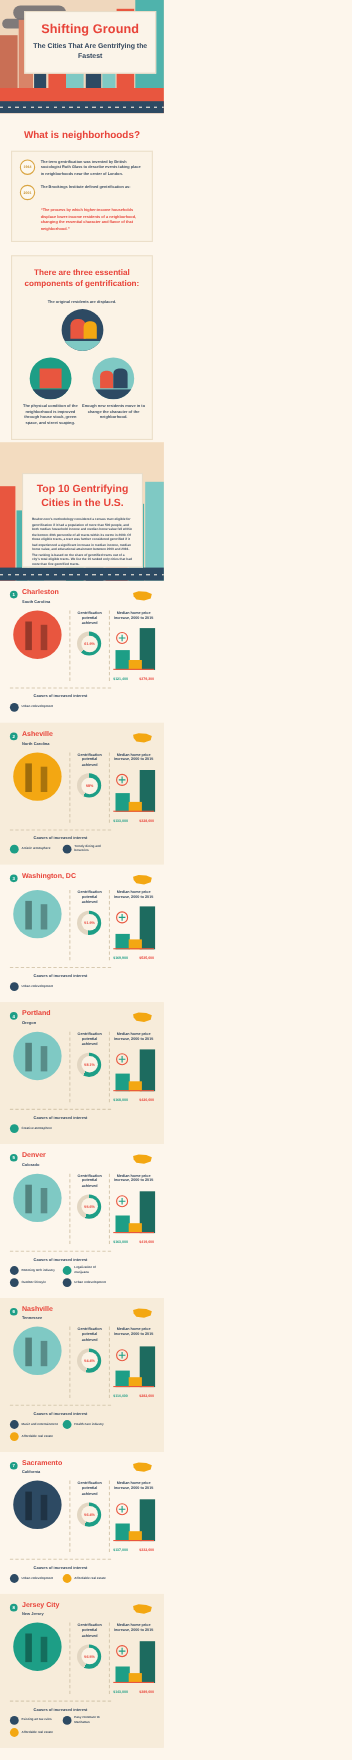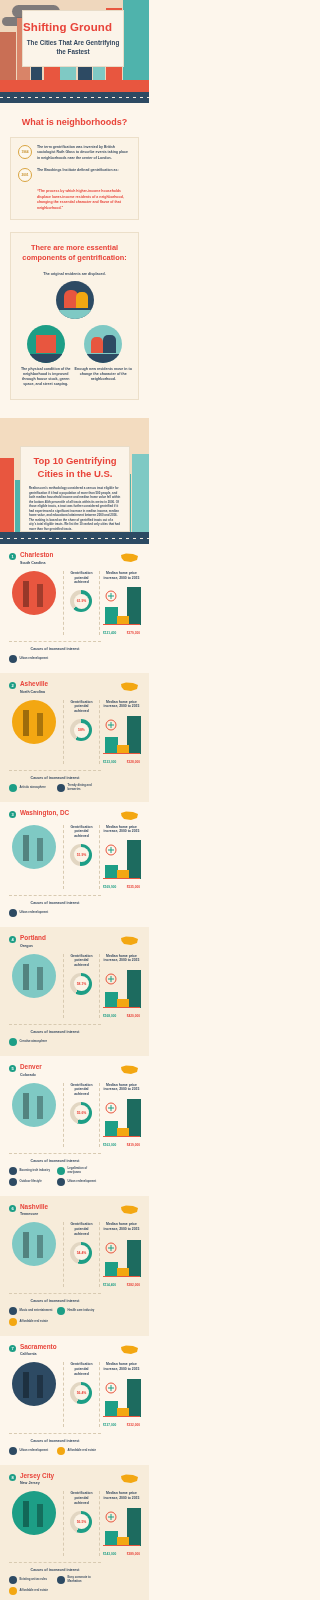--- a/index.html
+++ b/index.html
@@ -11,23 +11,23 @@
   .page { width:149px; position:relative; }
 
   
   .hero { position:relative; height:103px; background:#f0d9bf; overflow:hidden; }
   .sky { position:absolute; inset:0; background:#efd7bd; }
   .cloud { position:absolute; background:#6b6a6f; border-radius:10px; opacity:.85; }
   .c1 { width:48px; height:13px; left:12px; top:5px; }
   .c2 { width:30px; height:9px;  left:2px;  top:17px; }
   .bldg { position:absolute; bottom:23px; }
   .hero-card {
-    position:absolute; left:22px; top:10px; width:102px; height:57px;
+    position:absolute; left:22px; top:10px; width:120px; height:57px;
     background:#fbf4e9; border:1px solid #e8dcc8; z-index:5;
-    display:flex; flex-direction:column; align-items:flex-start; justify-content:center;
+    display:flex; flex-direction:column; align-items:center; justify-content:center;
   }
   .hero-title { color:#e8443a; font-size:11.5px; font-weight:bold; letter-spacing:.1px; }
   .hero-sub { color:#33475e; font-size:6.3px; font-weight:bold; text-align:center; line-height:1.45; margin-top:5px; }
   .ground { position:absolute; left:0; right:0; bottom:0; height:23px; background:#e8563f; }
   .road { position:absolute; left:0; right:0; bottom:0; height:11px; background:#2d4a63; }
   .dash { position:absolute; bottom:5px; left:0; right:0; height:1px;
           background:repeating-linear-gradient(90deg,#f5ece0 0 3px,transparent 3px 7px); }
 
   
   .q-head { color:#e8443a; font-size:9px; font-weight:bold; text-align:center; padding:14px 6px 10px; }
@@ -130,21 +130,21 @@
       <div class="btxt">The term gentrification was invented by British sociologist Ruth Glass to describe events taking place in neighborhoods near the center of London.</div>
     </div>
     <div class="bullet">
       <div class="bdot">2001</div>
       <div class="btxt">The Brookings Institute defined gentrification as:</div>
     </div>
     <div class="quote">“The process by which higher-income households displace lower-income residents of a neighborhood, changing the essential character and flavor of that neighborhood.”</div>
   </div>
 
   <div class="comp-wrap">
-    <div class="comp-head">There are more essential components of gentrification:</div>
+    <div class="comp-head">There are three essential components of gentrification:</div>
     <div class="comp-top">
       <div class="comp-cap" style="width:70px">The original residents are displaced.</div>
       <div class="circ" style="background:#2d4a63;margin-top:3px">
         <div style="position:absolute;left:8px;top:9px;width:14px;height:18px;background:#e8563f;border-radius:6px 6px 0 0;"></div>
         <div style="position:absolute;left:20px;top:11px;width:12px;height:16px;background:#f3a712;border-radius:5px 5px 0 0;"></div>
         <div style="position:absolute;left:0;bottom:0;width:38px;height:9px;background:#7fc9c4;"></div>
       </div>
     </div>
     <div class="comp-row">
       <div class="comp-col">
@@ -158,21 +158,21 @@
         <div class="circ" style="background:#7fc9c4">
           <div style="position:absolute;left:7px;top:12px;width:12px;height:16px;background:#e8563f;border-radius:5px 5px 0 0;"></div>
           <div style="position:absolute;left:19px;top:10px;width:13px;height:18px;background:#2d4a63;border-radius:5px 5px 0 0;"></div>
           <div style="position:absolute;left:0;bottom:0;width:38px;height:9px;background:#2d4a63;"></div>
         </div>
         <div class="comp-cap">Enough new residents move in to change the character of the neighborhood.</div>
       </div>
     </div>
   </div>
 
-  <div class="top10" style="margin-top:18px;">
+  <div class="top10" style="margin-top:2px;">
     <div class="bldg" style="left:0;bottom:0;width:14px;height:86px;background:#e8563f;"></div>
     <div class="bldg" style="left:15px;bottom:0;width:10px;height:64px;background:#4fb3ac;"></div>
     <div class="bldg" style="left:26px;bottom:0;width:14px;height:48px;background:#7fc9c4;"></div>
     <div class="bldg" style="left:41px;bottom:0;width:18px;height:38px;background:#f0e6d2;"></div>
     <div class="bldg" style="left:60px;bottom:0;width:16px;height:52px;background:#1d9e86;"></div>
     <div class="bldg" style="left:78px;bottom:0;width:16px;height:44px;background:#2d4a63;"></div>
     <div class="bldg" style="left:96px;bottom:0;width:20px;height:40px;background:#e8563f;"></div>
     <div class="bldg" style="left:117px;bottom:0;width:14px;height:70px;background:#4fb3ac;"></div>
     <div class="bldg" style="left:132px;bottom:0;width:17px;height:90px;background:#7fc9c4;"></div>
     <div class="road" style="background:#2d4a63;height:12px;">

